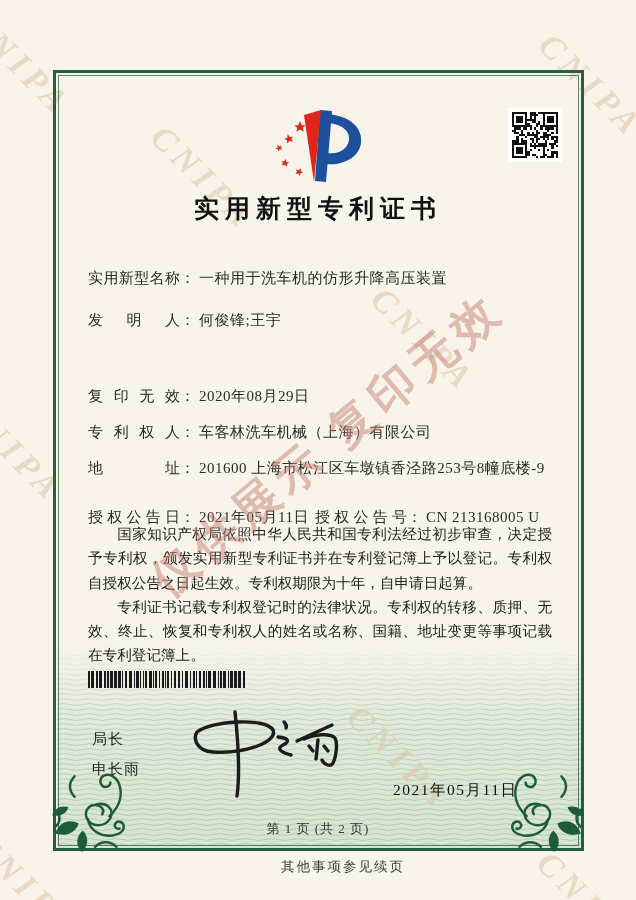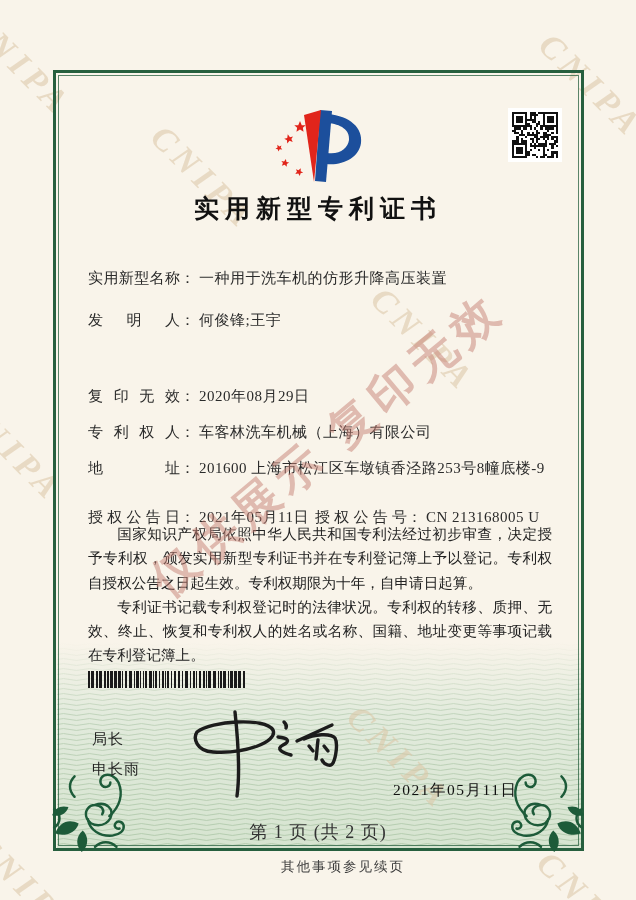--- a/index.html
+++ b/index.html
@@ -33,21 +33,21 @@
   .colon{display:inline-block;margin-right:4px;}
   .fvalue{letter-spacing:.5px;margin-top:40px;}
   .grant-no{position:absolute;left:227px;top:0;}
   .bodytext{position:absolute;left:88px;top:522px;width:464px;z-index:4;}
   .bodytext p{margin:0;text-indent:2em;font-size:14.6px;line-height:24.3px;text-align:justify;color:#222;}
   .barcode{position:absolute;left:88px;top:671px;z-index:4;}
   .signer{position:absolute;left:92px;top:724px;z-index:4;font-family:Liberation Serif, serif;
       font-size:15px;color:#1f1f1f;letter-spacing:1px;line-height:30px;}
   .signature{position:absolute;left:183px;top:700px;z-index:4;}
   .issue-date{position:absolute;left:393px;top:780px;font-size:15.5px;letter-spacing:1.5px;color:#111;z-index:4;}
-  .page-info{position:absolute;left:0;top:820px;width:100%;text-align:center;font-size:18px;
+  .page-info{position:absolute;left:0;top:820px;width:100%;text-align:center;font-size:13px;
       letter-spacing:1px;color:#333;z-index:4;}
   .footer-note{position:absolute;left:0;top:858px;width:100%;text-align:center;font-size:13.5px;
       letter-spacing:2px;color:#3d3d3d;z-index:4;margin-left:25px;}
 </style>
 </head>
 <body>
 
 <div class="page">
 
   <div class="wm-cnipa" style="left:-14px;top:4px">CNIPA</div>

